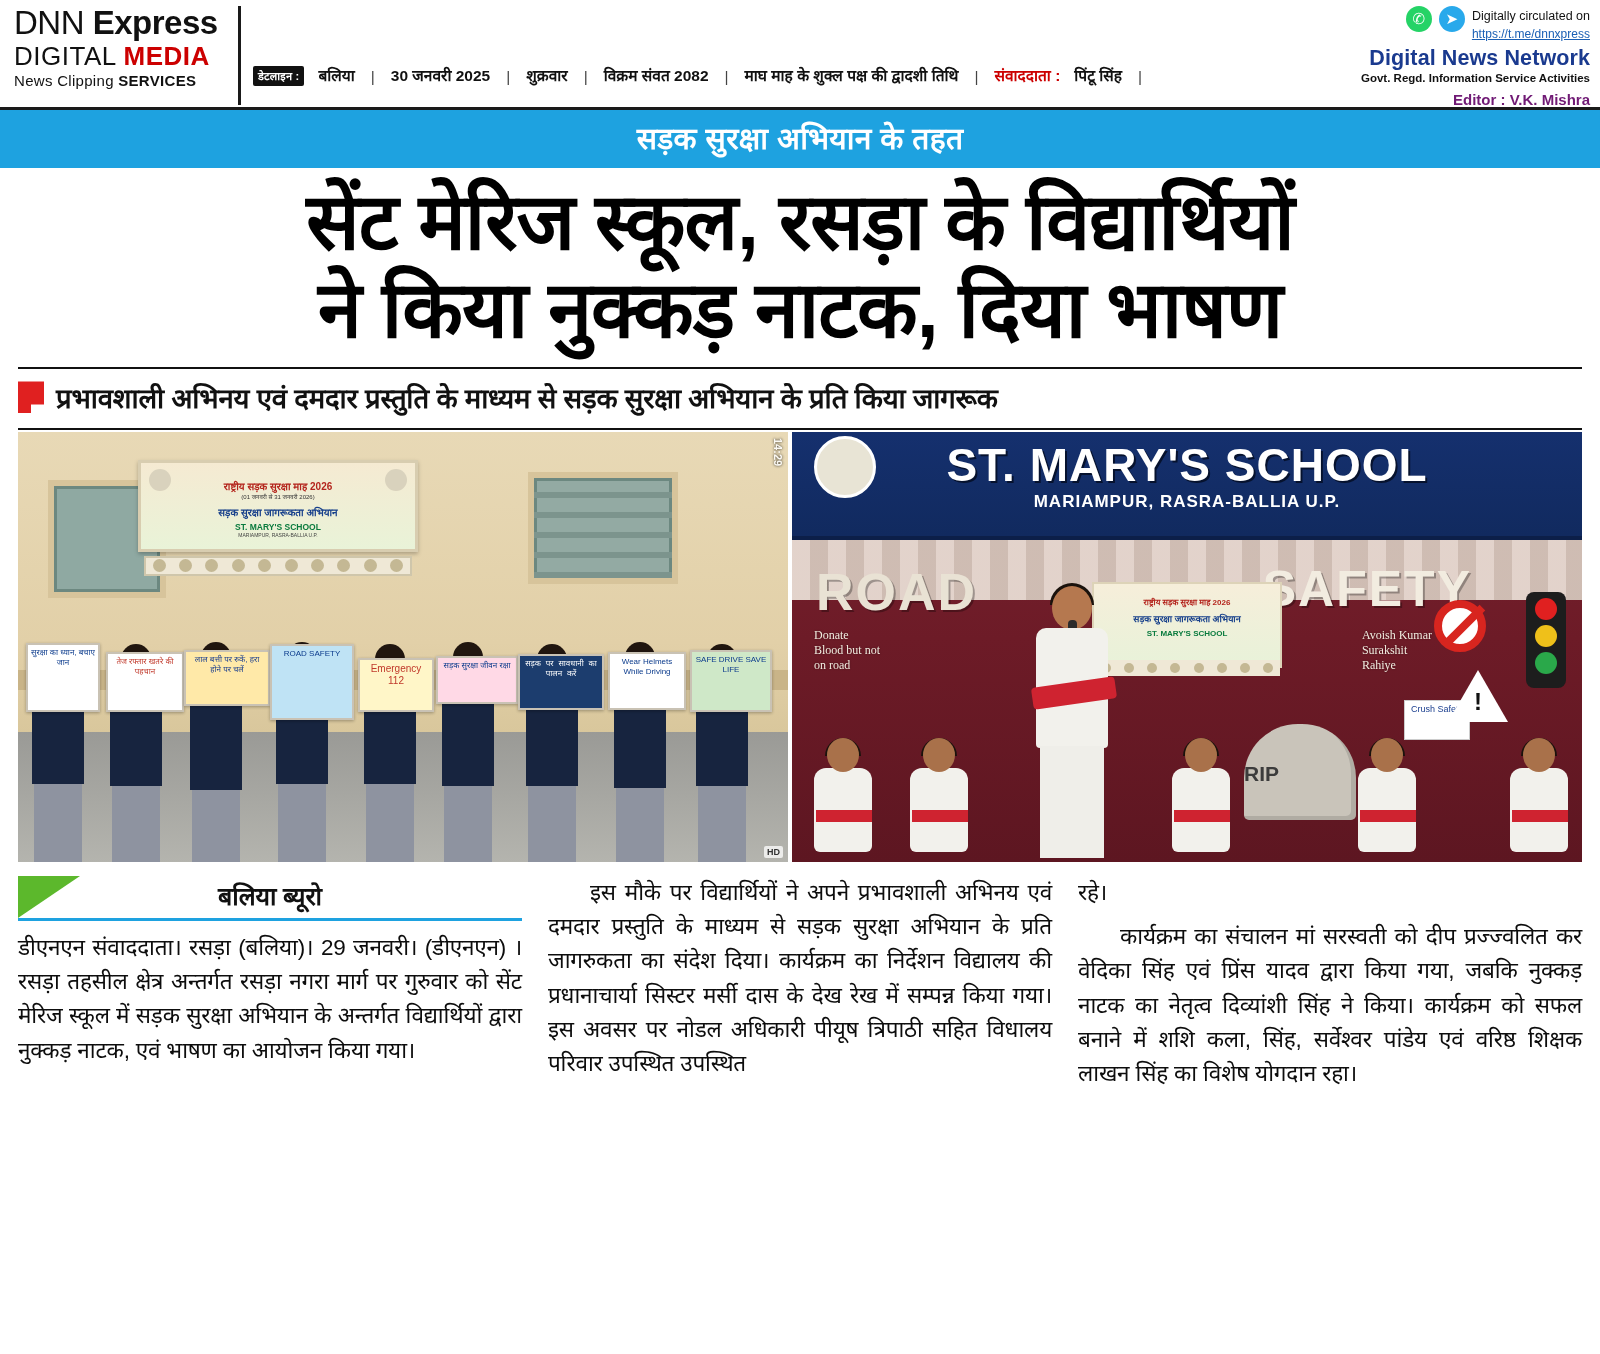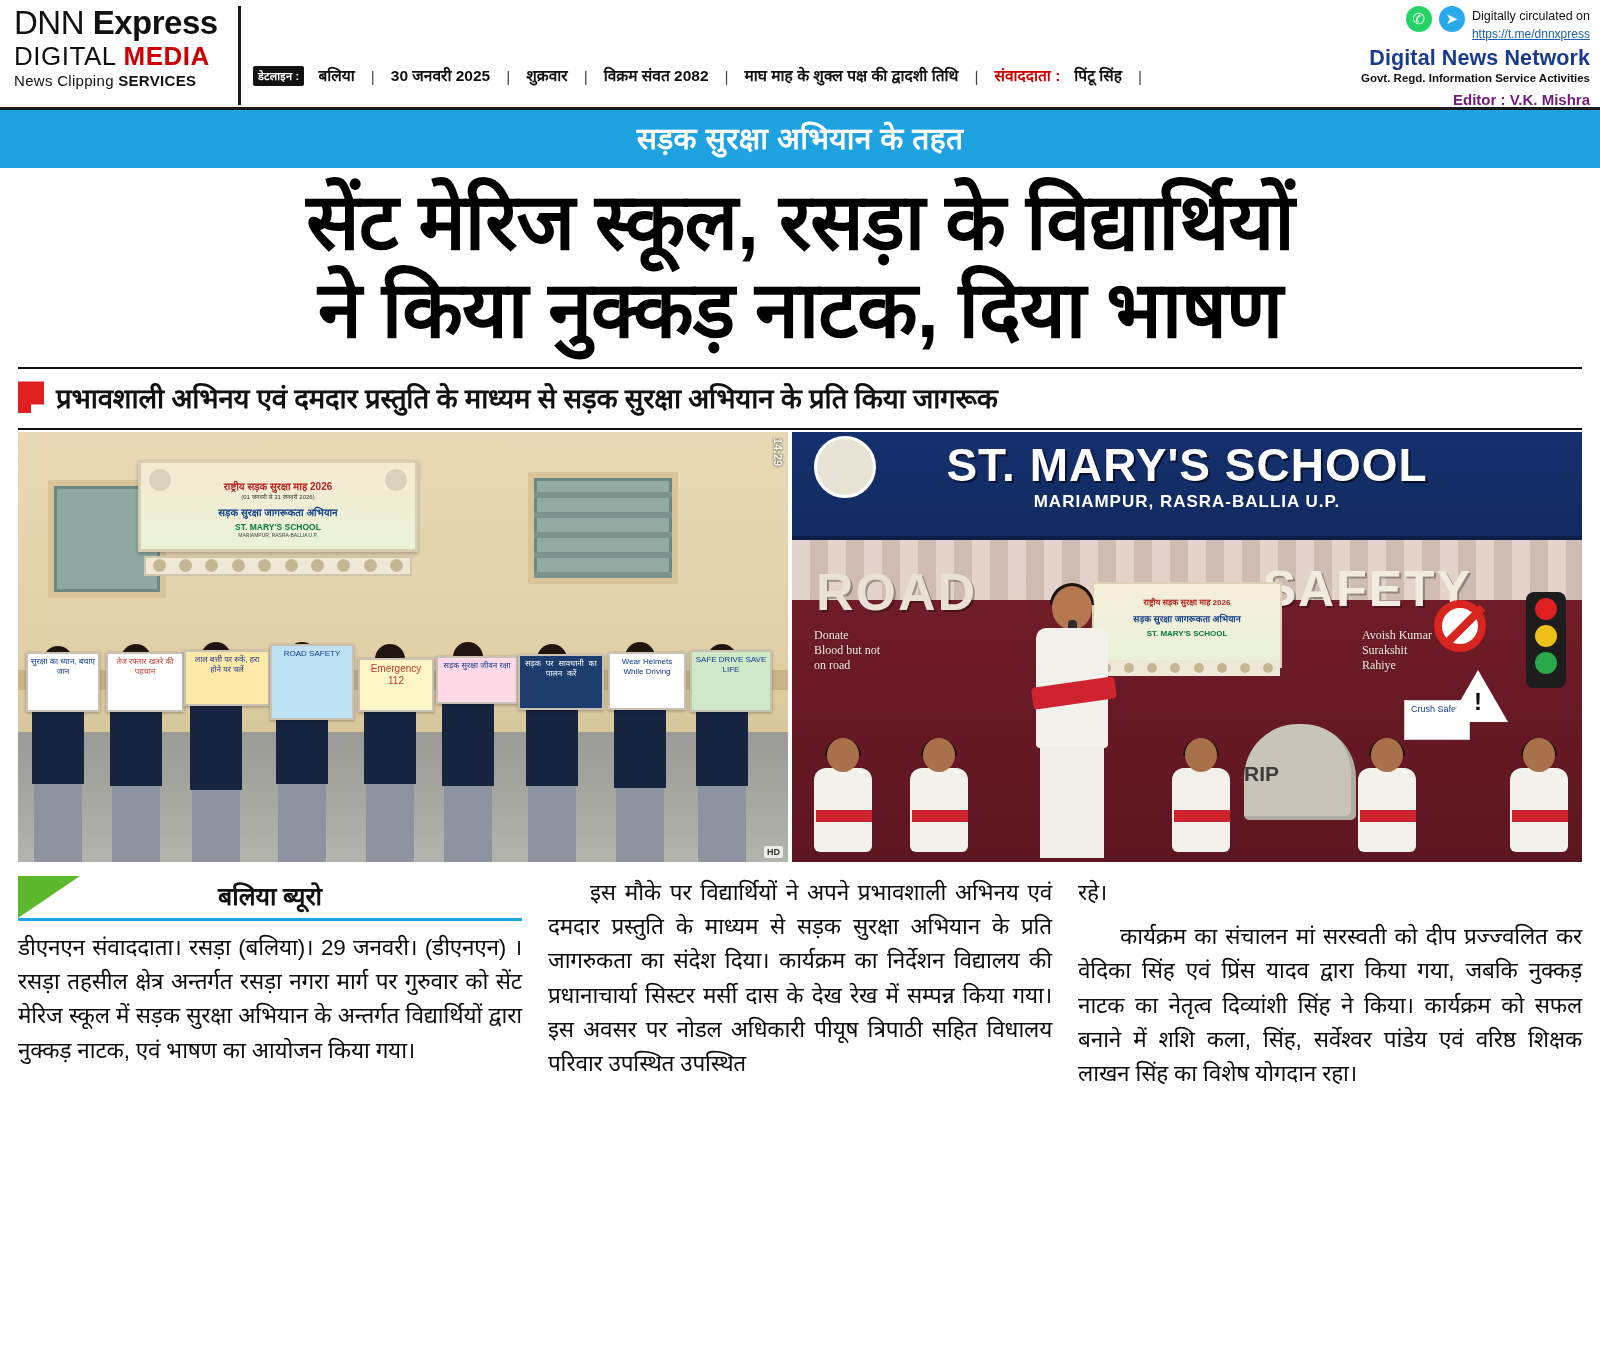--- a/index.html
+++ b/index.html
@@ -492,21 +492,21 @@
       </div>
 
       <div class="student" style="left:14px;">
         <div style="position:relative">
             <div class="st-hair"></div>
             <div class="st-head"></div>
           </div>
         <div class="st-body" style="height:108px"></div>
         <div class="st-legs" style="height:78px"></div>
       </div>
-      <div class="placard" style="left:8px; bottom:150px; width:74px; height:60px;">सुरक्षा का ध्यान, बचाए जान</div>
+      <div class="placard" style="left:8px; bottom:150px; width:74px; height:69px;">सुरक्षा का ध्यान, बचाए जान</div>
 
       <div class="student" style="left:92px;">
         <div style="position:relative">
             <div class="st-hair"></div>
             <div class="st-head"></div>
           </div>
         <div class="st-body" style="height:112px"></div>
         <div class="st-legs" style="height:76px"></div>
       </div>
       <div class="placard" style="left:88px; bottom:150px; width:78px; height:60px; color:#c0392b;">तेज रफ्तार खतरे की पहचान</div>

